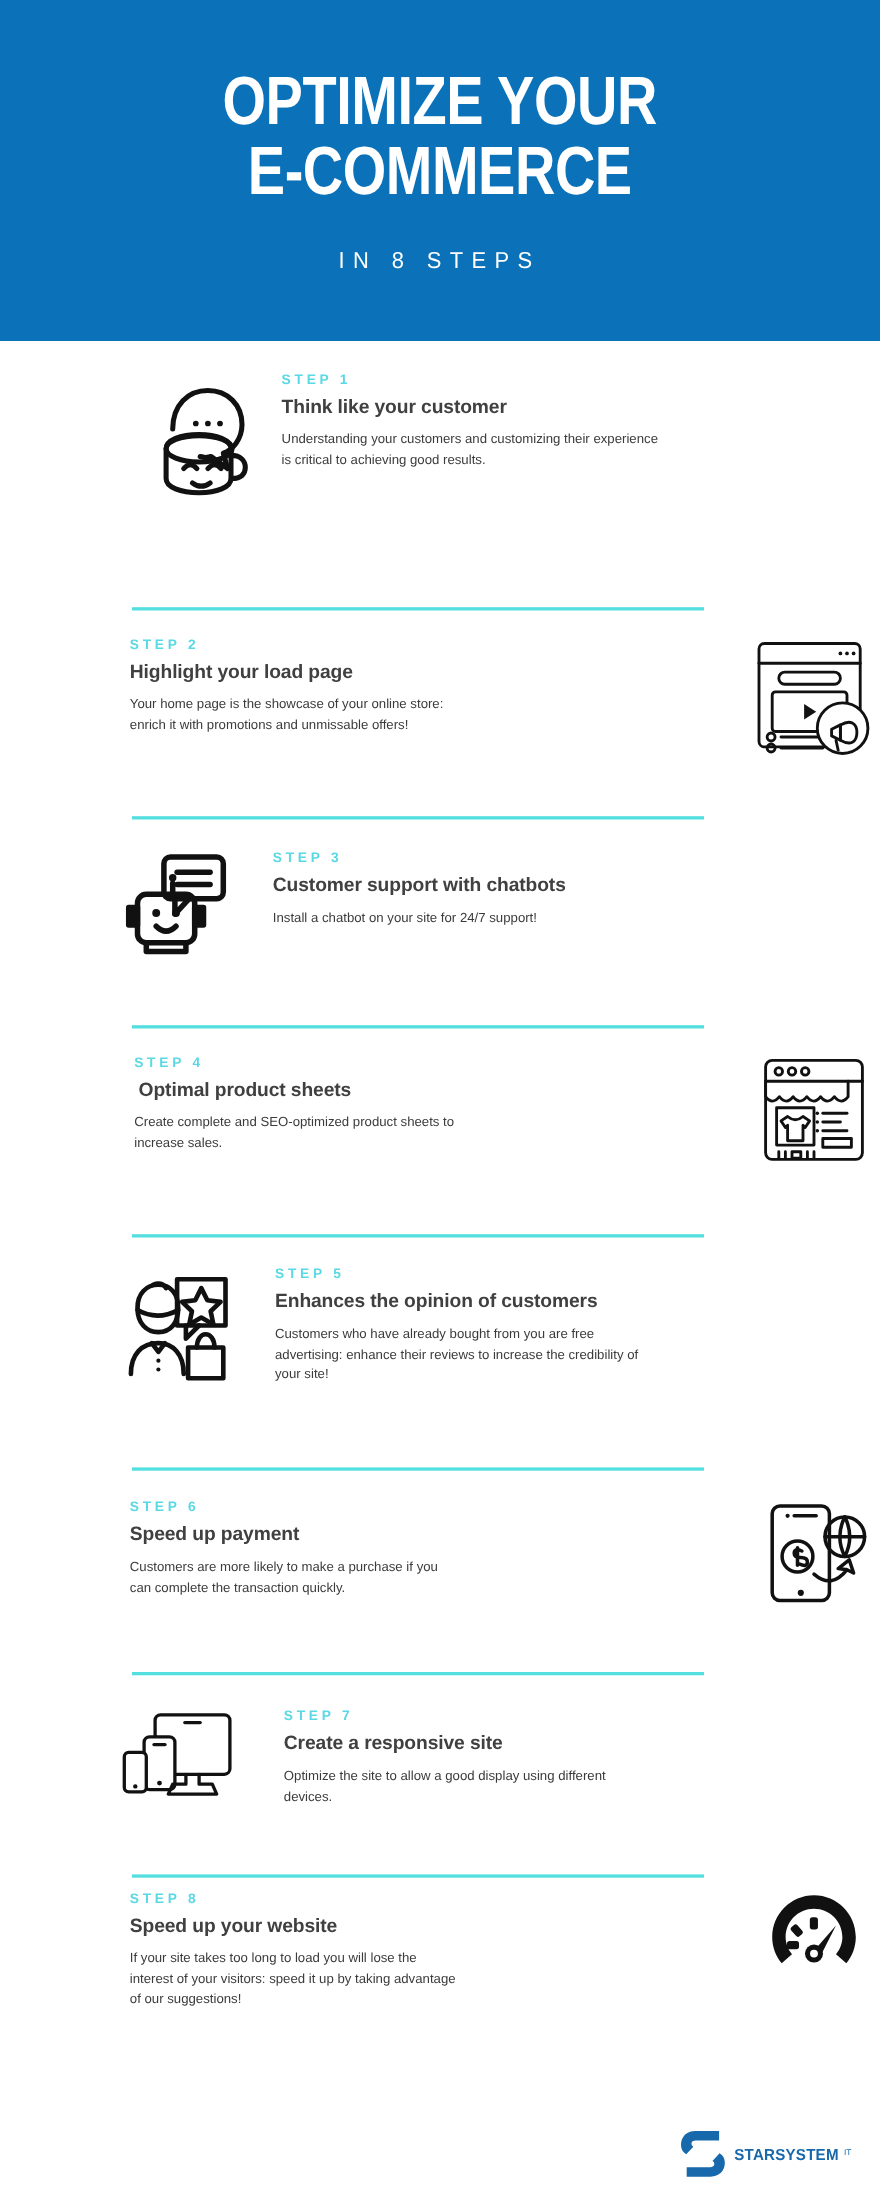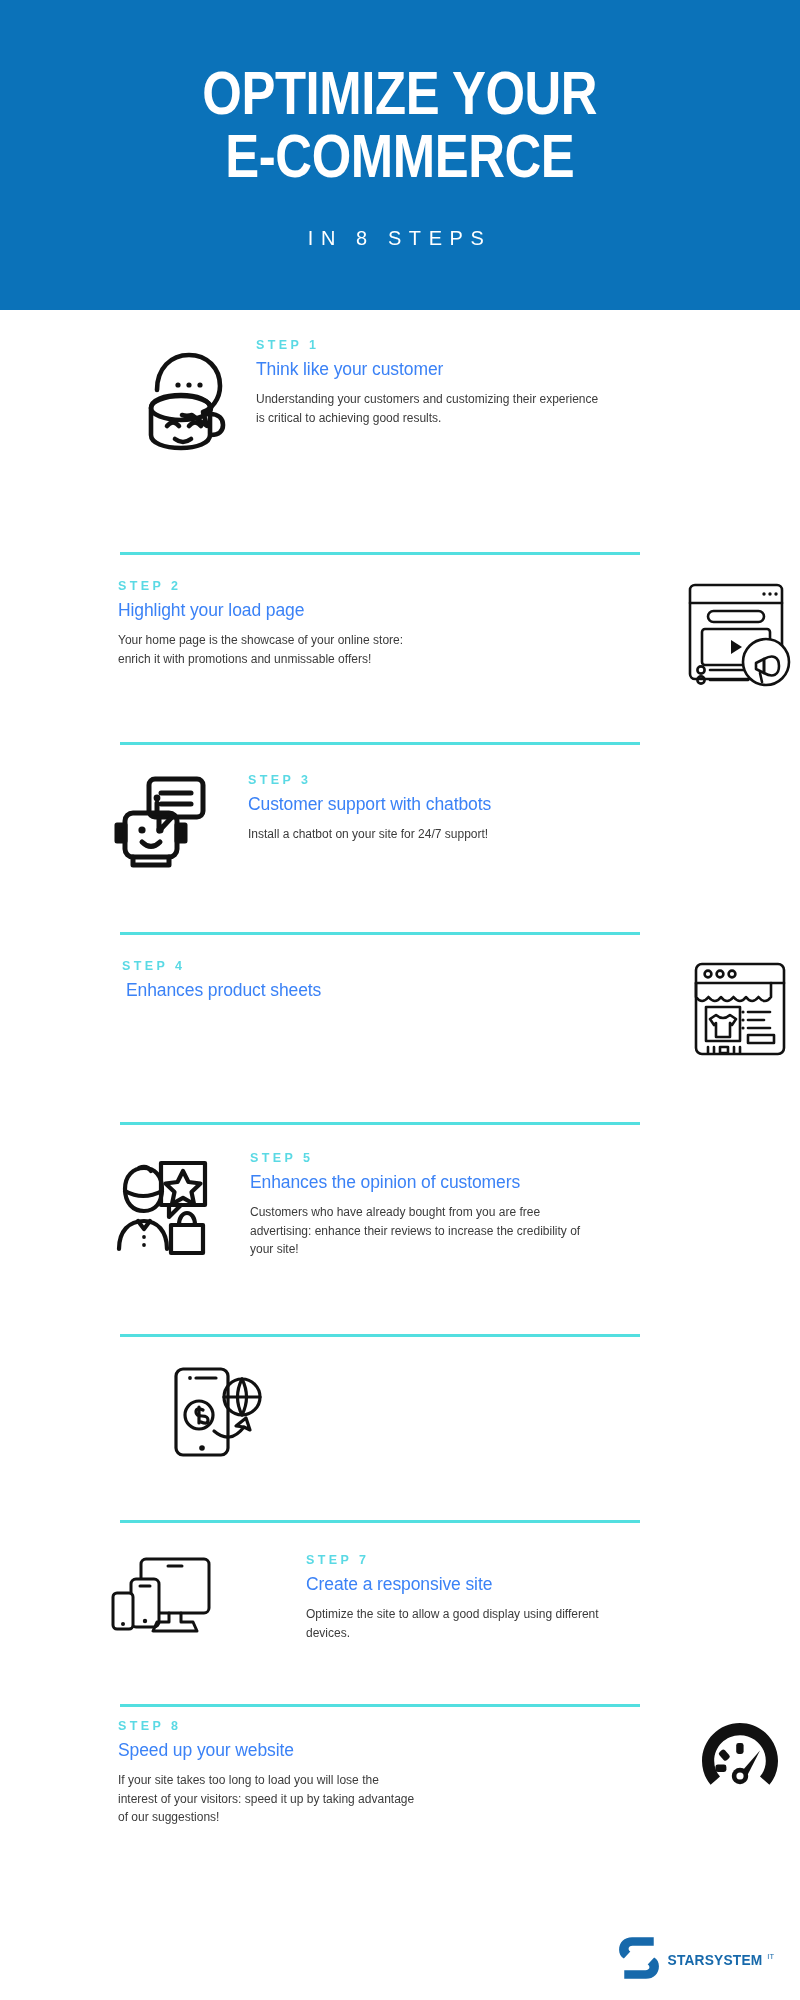--- a/index.html
+++ b/index.html
@@ -75,23 +75,23 @@
 
   .step-label{
     color:#5ad9e4;
     font-size:12.5px;
     font-weight:700;
     letter-spacing:3.4px;
     text-transform:uppercase;
     margin:0 0 7px 0;
   }
   .step-head{
-    color:#3b82f6;
+    color:#404040;
     font-size:17.5px;
-    font-weight:400;
+    font-weight:700;
     margin:0 0 11px 0;
     letter-spacing:-0.1px;
     line-height:1.15;
   }
   .step-body{
     color:#3b3b3b;
     font-size:12px;
     line-height:1.55;
     margin:0;
     font-weight:400;
@@ -216,21 +216,22 @@
         <p class="step-body">Install a chatbot on your site for 24/7 support!</p>
       </div>
     </div>
   </div>
 
   <div class="step" style="height:190px;">
     <div class="divider"></div>
     <div class="row icon-right" style="padding-top:24px;padding-left:118px;">
       <div class="txt indent-a" style="width:300px;">
         <p class="step-label">STEP 4</p>
-        <p class="step-head" style="padding-left:4px;">Enhances product sheets</p>
+        <p class="step-head" style="padding-left:4px;">Optimal product sheets</p>
+        <p class="step-body" style="padding-left:0;">Create complete and SEO-optimized product sheets to increase sales.</p>
       </div>
       <div class="icon-box" style="margin-left:30px;">
         <svg width="100" height="100" viewBox="0 0 100 100">
           <g fill="none" stroke="#111" stroke-width="2.6" stroke-linejoin="round" stroke-linecap="round">
             <rect x="6" y="5" width="88" height="90" rx="6"></rect>
             <path d="M6 24 H94"></path>
             <circle cx="18" cy="15" r="3.4"></circle>
             <circle cx="30" cy="15" r="3.4"></circle>
             <circle cx="42" cy="15" r="3.4"></circle>
             <path d="M6 24 v14 q6 8 12.5 0 q6.5 8 12.5 0 q6 8 12.5 0 q6.5 8 12.5 0 q6 8 12.5 0 q6.5 8 12.5 0 V24"></path>
@@ -275,20 +276,25 @@
         <p class="step-label">STEP 5</p>
         <p class="step-head">Enhances the opinion of customers</p>
         <p class="step-body">Customers who have already bought from you are free advertising: enhance their reviews to increase the credibility of your site!</p>
       </div>
     </div>
   </div>
 
   <div class="step" style="height:186px;">
     <div class="divider"></div>
     <div class="row icon-right" style="padding-top:26px;padding-left:118px;">
+      <div class="txt" style="width:300px;">
+        <p class="step-label">STEP 6</p>
+        <p class="step-head">Speed up payment</p>
+        <p class="step-body">Customers are more likely to make a purchase if you can complete the transaction quickly.</p>
+      </div>
       <div class="icon-box" style="margin-left:36px;">
         <svg width="96" height="100" viewBox="0 0 96 100">
           <g fill="none" stroke="#111" stroke-width="3.2" stroke-linejoin="round" stroke-linecap="round">
             <rect x="10" y="6" width="52" height="86" rx="7"></rect>
             <path d="M30 15 H50"></path>
             <circle cx="24" cy="15" r="1.9" fill="#111" stroke="none"></circle>
             <circle cx="36" cy="85" r="2.8" fill="#111" stroke="none"></circle>
             <circle cx="33" cy="52" r="14"></circle>
             <path d="M33 44 v16"></path>
             <path d="M37 47 q-7 -3 -7 2 q0 4 6 4 q6 0 6 4 q0 5 -7 2"></path>
@@ -297,21 +303,21 @@
             <path d="M76 16 q9 18 0 36 q-9 -18 0 -36"></path>
             <path d="M48 68 q16 14 30 -4 l-8 -1 10 -8 4 12 -6 -3"></path>
           </g>
         </svg>
       </div>
     </div>
   </div>
 
   <div class="step" style="height:184px;">
     <div class="divider"></div>
-    <div class="row icon-left" style="padding-top:30px;padding-left:110px;gap:48px;">
+    <div class="row icon-left" style="padding-top:30px;padding-left:110px;">
       <div class="icon-box" style="width:114px;">
         <svg width="112" height="86" viewBox="0 0 112 86">
           <g fill="none" stroke="#111" stroke-width="3" stroke-linejoin="round" stroke-linecap="round">
             <rect x="30" y="6" width="68" height="54" rx="5"></rect>
             <path d="M57 13 h14"></path>
             <rect x="20" y="26" width="28" height="48" rx="5" fill="#fff"></rect>
             <path d="M29 33 h10"></path>
             <circle cx="34" cy="68" r="2.2" fill="#111" stroke="none"></circle>
             <rect x="2" y="40" width="20" height="36" rx="4" fill="#fff"></rect>
             <circle cx="12" cy="71" r="2" fill="#111" stroke="none"></circle>

